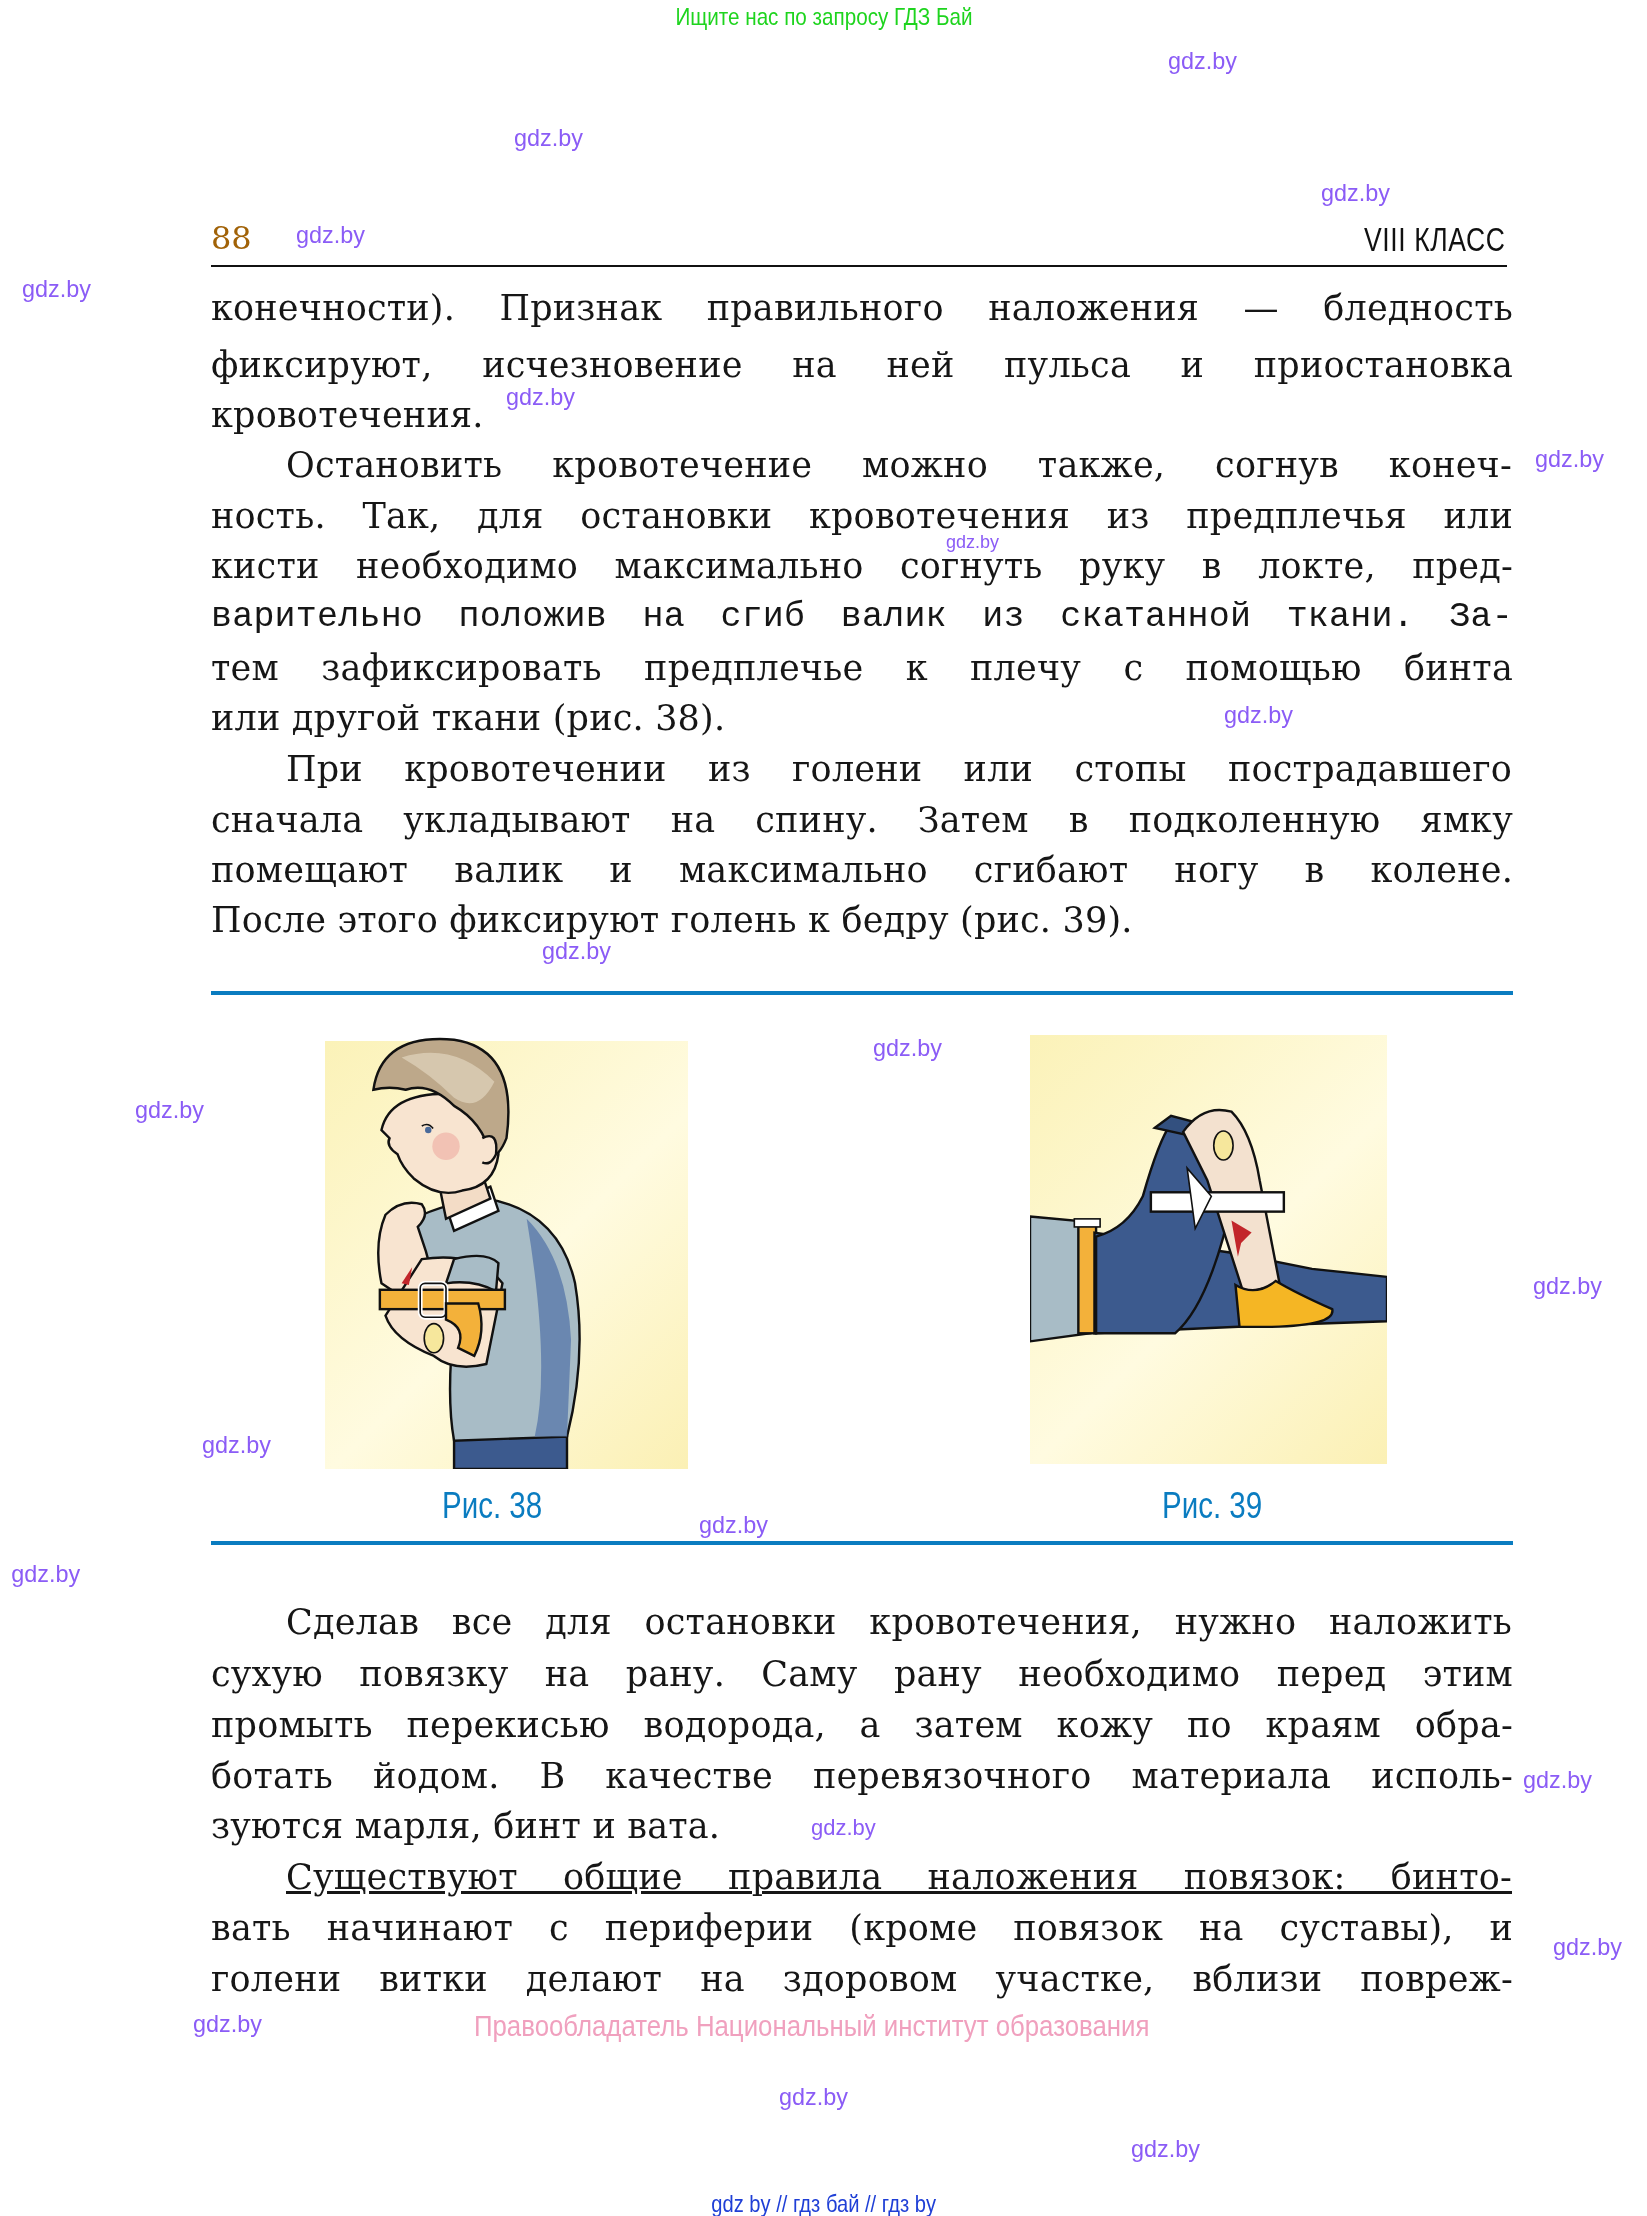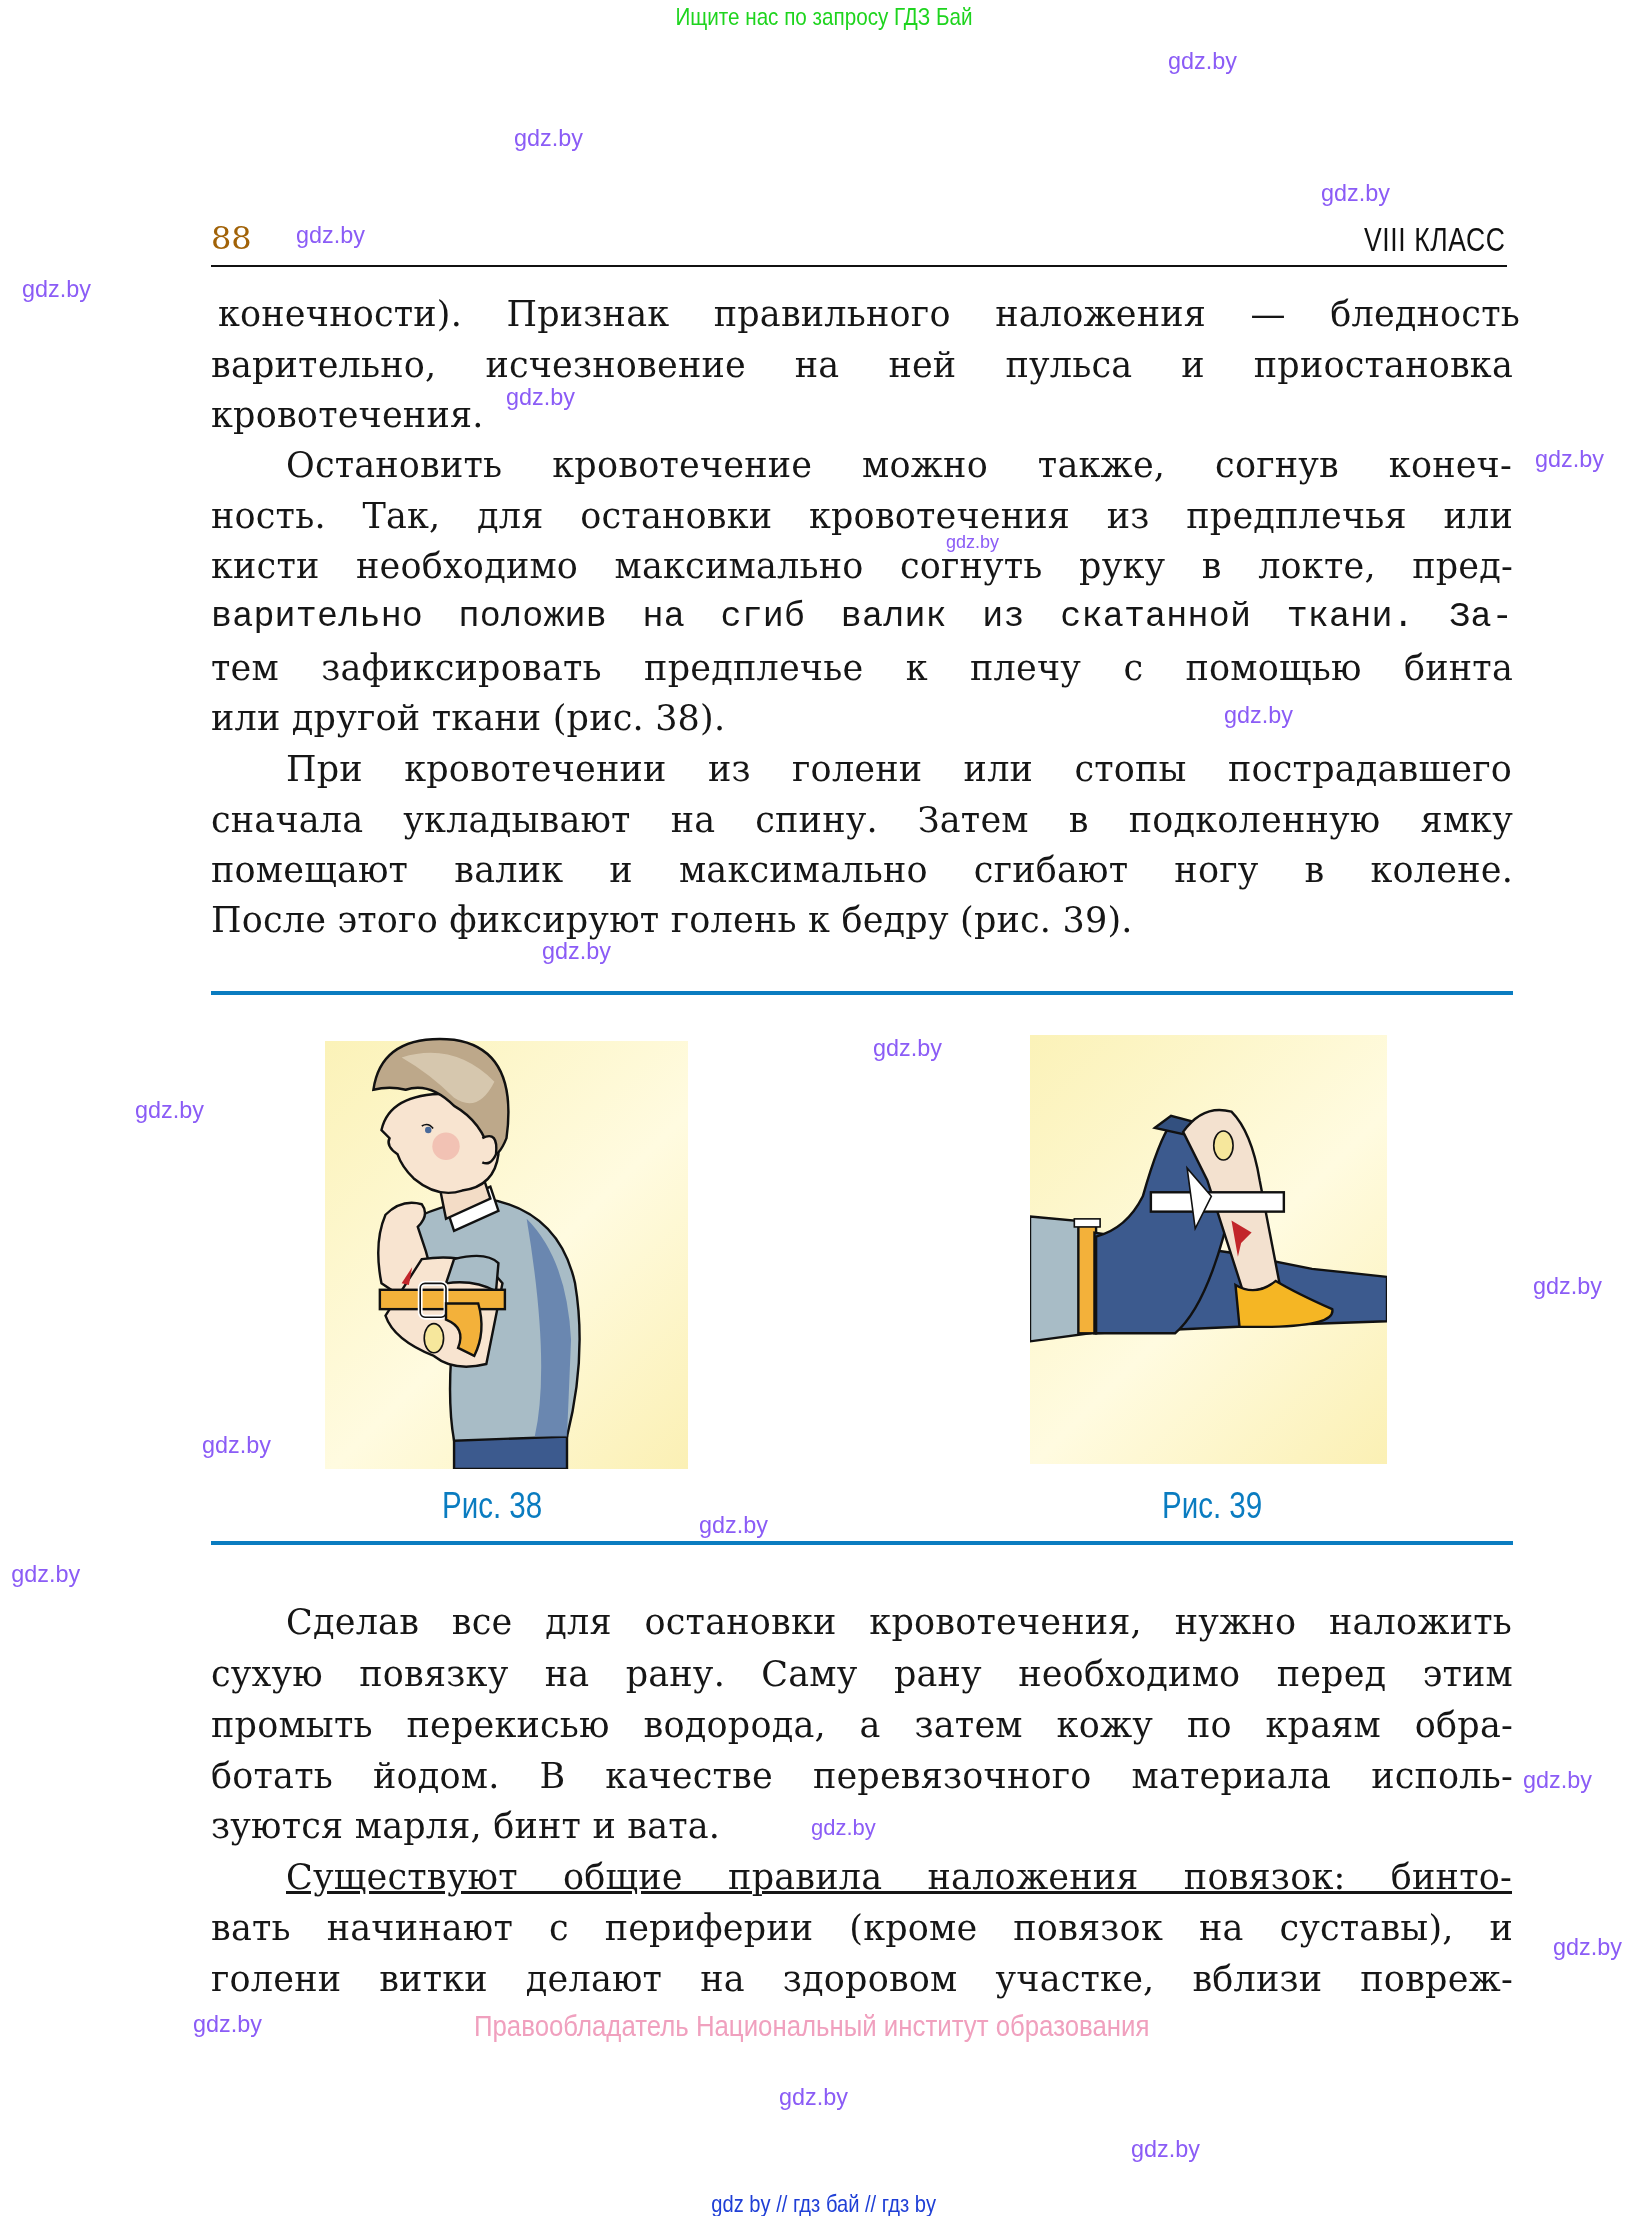--- a/index.html
+++ b/index.html
@@ -46,22 +46,22 @@
 <div class="wm" style="left:1553px;top:1936px;">gdz.by</div>
 <div class="wm" style="left:193px;top:2013px;">gdz.by</div>
 <div class="wm" style="left:779px;top:2086px;">gdz.by</div>
 <div class="wm" style="left:1131px;top:2138px;">gdz.by</div>
 
 <div class="pg-num">88</div>
 <div class="pg-class">VIII КЛАСС</div>
 <div class="hr-black"></div>
 
 <div>
-  <div class="line" style="top:294px;margin-left:7px;">конечности). Признак правильного наложения — бледность</div>
-  <div class="line" style="top:345px;">варительно, исчезновение на ней пульса и приостановка</div>
+  <div class="line" style="top:288px;">конечности). Признак правильного наложения — бледность</div>
+  <div class="line" style="top:345px;">фиксируют, исчезновение на ней пульса и приостановка</div>
   <div class="line last" style="top:395px;">кровотечения.</div>
   <div class="line indent" style="top:445px;">Остановить кровотечение можно также, согнув конеч-</div>
   <div class="line" style="top:496px;">ность. Так, для остановки кровотечения из предплечья или</div>
   <div class="line" style="top:546px;">кисти необходимо максимально согнуть руку в локте, пред-</div>
   <div class="line" style="top:597px;font-family:Liberation Mono, monospace;">варительно положив на сгиб валик из скатанной ткани. За-</div>
   <div class="line" style="top:648px;">тем зафиксировать предплечье к плечу с помощью бинта</div>
   <div class="line last" style="top:698px;">или другой ткани (рис. 38).</div>
   <div class="line indent" style="top:749px;">При кровотечении из голени или стопы пострадавшего</div>
   <div class="line" style="top:800px;">сначала укладывают на спину. Затем в подколенную ямку</div>
   <div class="line" style="top:850px;">помещают валик и максимально сгибают ногу в колене.</div>

